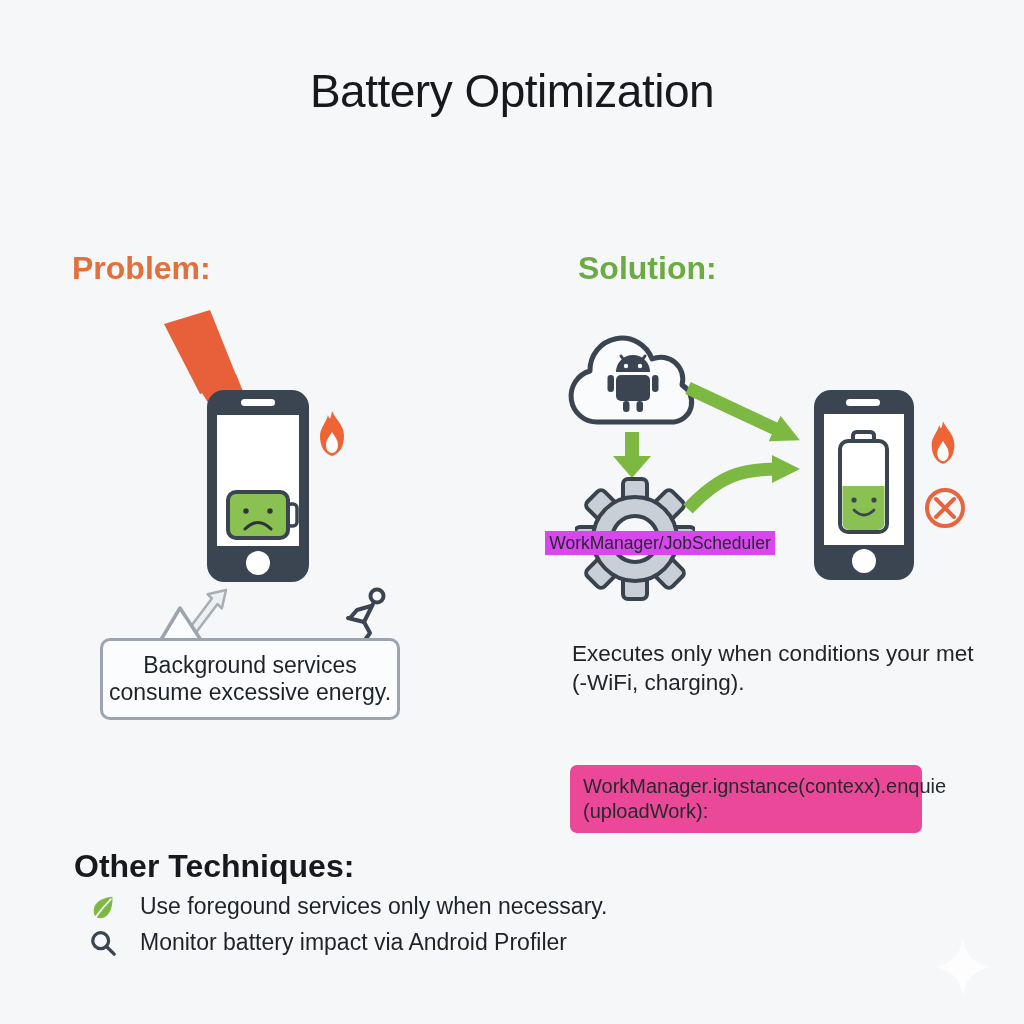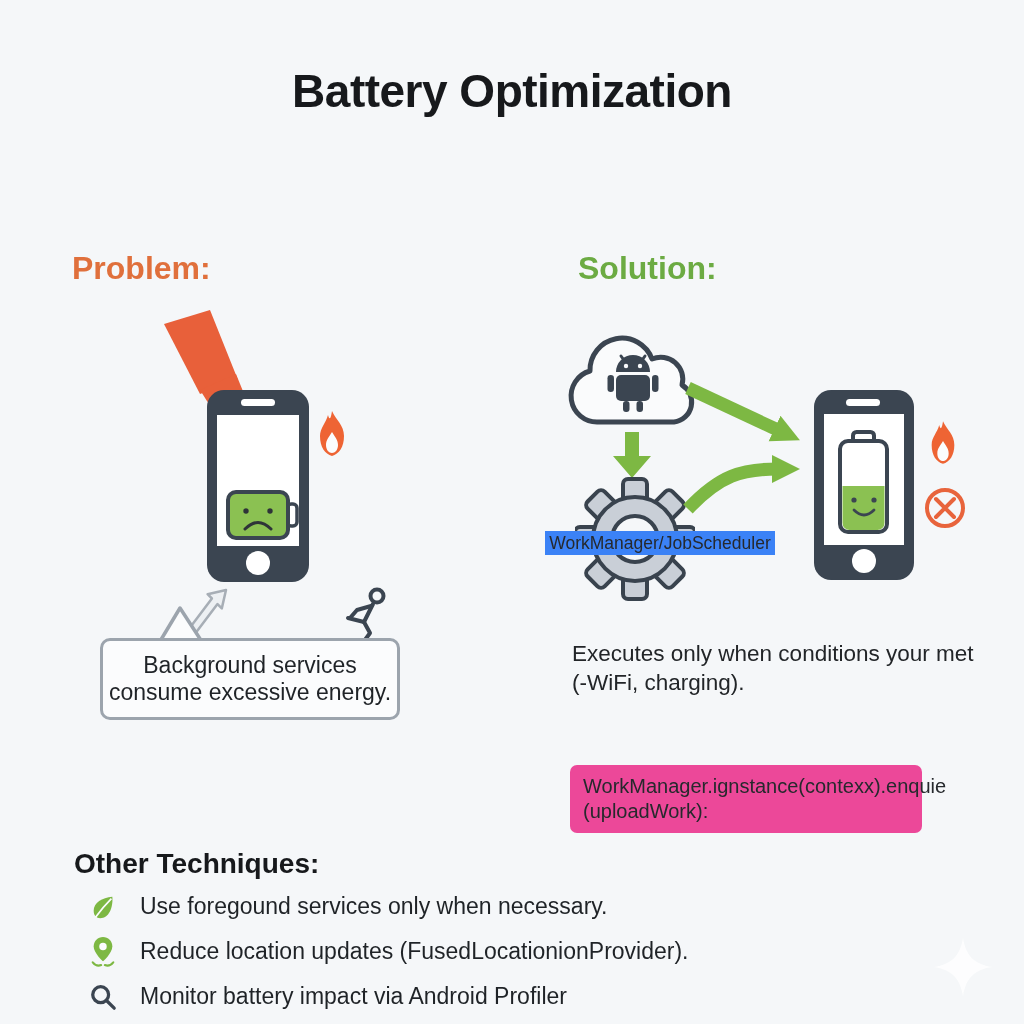--- a/index.html
+++ b/index.html
@@ -5,50 +5,50 @@
   html,body{margin:0;padding:0;}
   body{
     width:1024px;height:1024px;position:relative;overflow:hidden;
     background:#F5F7F9;
     font-family:"Liberation Sans", sans-serif;
     color:#202327;
   }
   .abs{position:absolute;}
   .title{
     top:64px;left:0;width:1024px;text-align:center;
-    font-size:46px;font-weight:700;color:#17191C;letter-spacing:-0.5px;
+    font-size:46px;font-weight:400;color:#17191C;letter-spacing:-0.5px;
   }
   .heading{font-size:32px;font-weight:800;}
   .heading.problem{top:250px;left:72px;color:#E0703C;}
   .heading.solution{top:250px;left:578px;color:#6CAB43;}
   .bubble{
     top:638px;left:100px;width:300px;height:82px;
     background:#FBFCFD;border:3.5px solid #9CA4AD;border-radius:10px;
     display:flex;flex-direction:column;align-items:center;justify-content:center;
     font-size:23px;line-height:27px;color:#1F2327;text-align:center;
     box-sizing:border-box;
   }
   .gear-label{
     top:533px;left:538px;width:244px;text-align:center;
     font-size:17.5px;color:#26292D;
   }
-  .gear-label span{background:#3b82f6;padding:2px 4px;}
+  .gear-label span{background:#d946ef;padding:2px 4px;}
   .sol-desc{
     top:640px;left:572px;width:410px;
     font-size:22.5px;line-height:28.5px;color:#222528;
   }
   .code-box{
     top:765px;left:570px;width:352px;
     background:#ec4899;border-radius:7px;padding:9px 13px;
     font-size:20px;line-height:25px;color:#26292D;box-sizing:border-box;
   }
   .other-heading{
-    top:848px;left:74px;font-size:28px;font-weight:800;color:#17191C;
-  }
-  .tech-list{top:892px;left:88px;display:flex;flex-direction:column;gap:16px;}
+    top:848px;left:74px;font-size:32px;font-weight:800;color:#17191C;
+  }
+  .tech-list{top:892px;left:88px;display:flex;flex-direction:column;gap:7px;}
   .tech-row{display:flex;align-items:center;gap:22px;height:29px;}
   .tech-icon{width:30px;height:30px;display:flex;align-items:center;justify-content:center;flex:0 0 30px;}
   .tech-text{font-size:23px;color:#1F2327;white-space:nowrap;}
 </style>
 </head>
 <body>
 
 <div class="abs title">Battery Optimization</div>
 
 <div class="abs heading problem">Problem:</div>
@@ -215,30 +215,20 @@
     <span class="tech-icon">
       <svg width="28" height="28" viewBox="0 0 30 30">
         <path d="M25 4 C14 5 5 10 5 19 C5 24 8 27 12 27 C21 27 26 16 25 4 Z" fill="#7DB843"></path>
         <path d="M7 26 C12 19 18 12 24 6" stroke="#FBFCFD" stroke-width="1.8" fill="none"></path>
       </svg>
     </span>
     <span class="tech-text">Use foregound services only when necessary.</span>
   </div>
   <div class="tech-row">
     <span class="tech-icon">
-      <svg width="28" height="32" viewBox="0 0 30 34">
-        <path d="M15 1 C9.5 1 5 5.5 5 11 C5 18 15 27 15 27 C15 27 25 18 25 11 C25 5.5 20.5 1 15 1 Z" fill="#7DB843"></path>
-        <circle cx="15" cy="11" r="4" fill="#FBFCFD"></circle>
-        <path d="M4 28 Q8 33 13 31 M26 28 Q22 33 17 31" stroke="#7DB843" stroke-width="2.2" fill="none" stroke-linecap="round"></path>
-      </svg>
-    </span>
-    <span class="tech-text">Reduce location updates (FusedLocationionProvider).</span>
-  </div>
-  <div class="tech-row">
-    <span class="tech-icon">
       <svg width="28" height="28" viewBox="0 0 30 30">
         <circle cx="12.5" cy="12.5" r="8.5" stroke="#3B4551" stroke-width="3.5" fill="none"></circle>
         <line x1="19" y1="19" x2="27" y2="27" stroke="#3B4551" stroke-width="3.5" stroke-linecap="round"></line>
       </svg>
     </span>
     <span class="tech-text">Monitor battery impact via Android Profiler</span>
   </div>
 </div>
 
 <div class="abs" style="top:936px;left:932px;width:62px;height:62px;opacity:0.85;">

